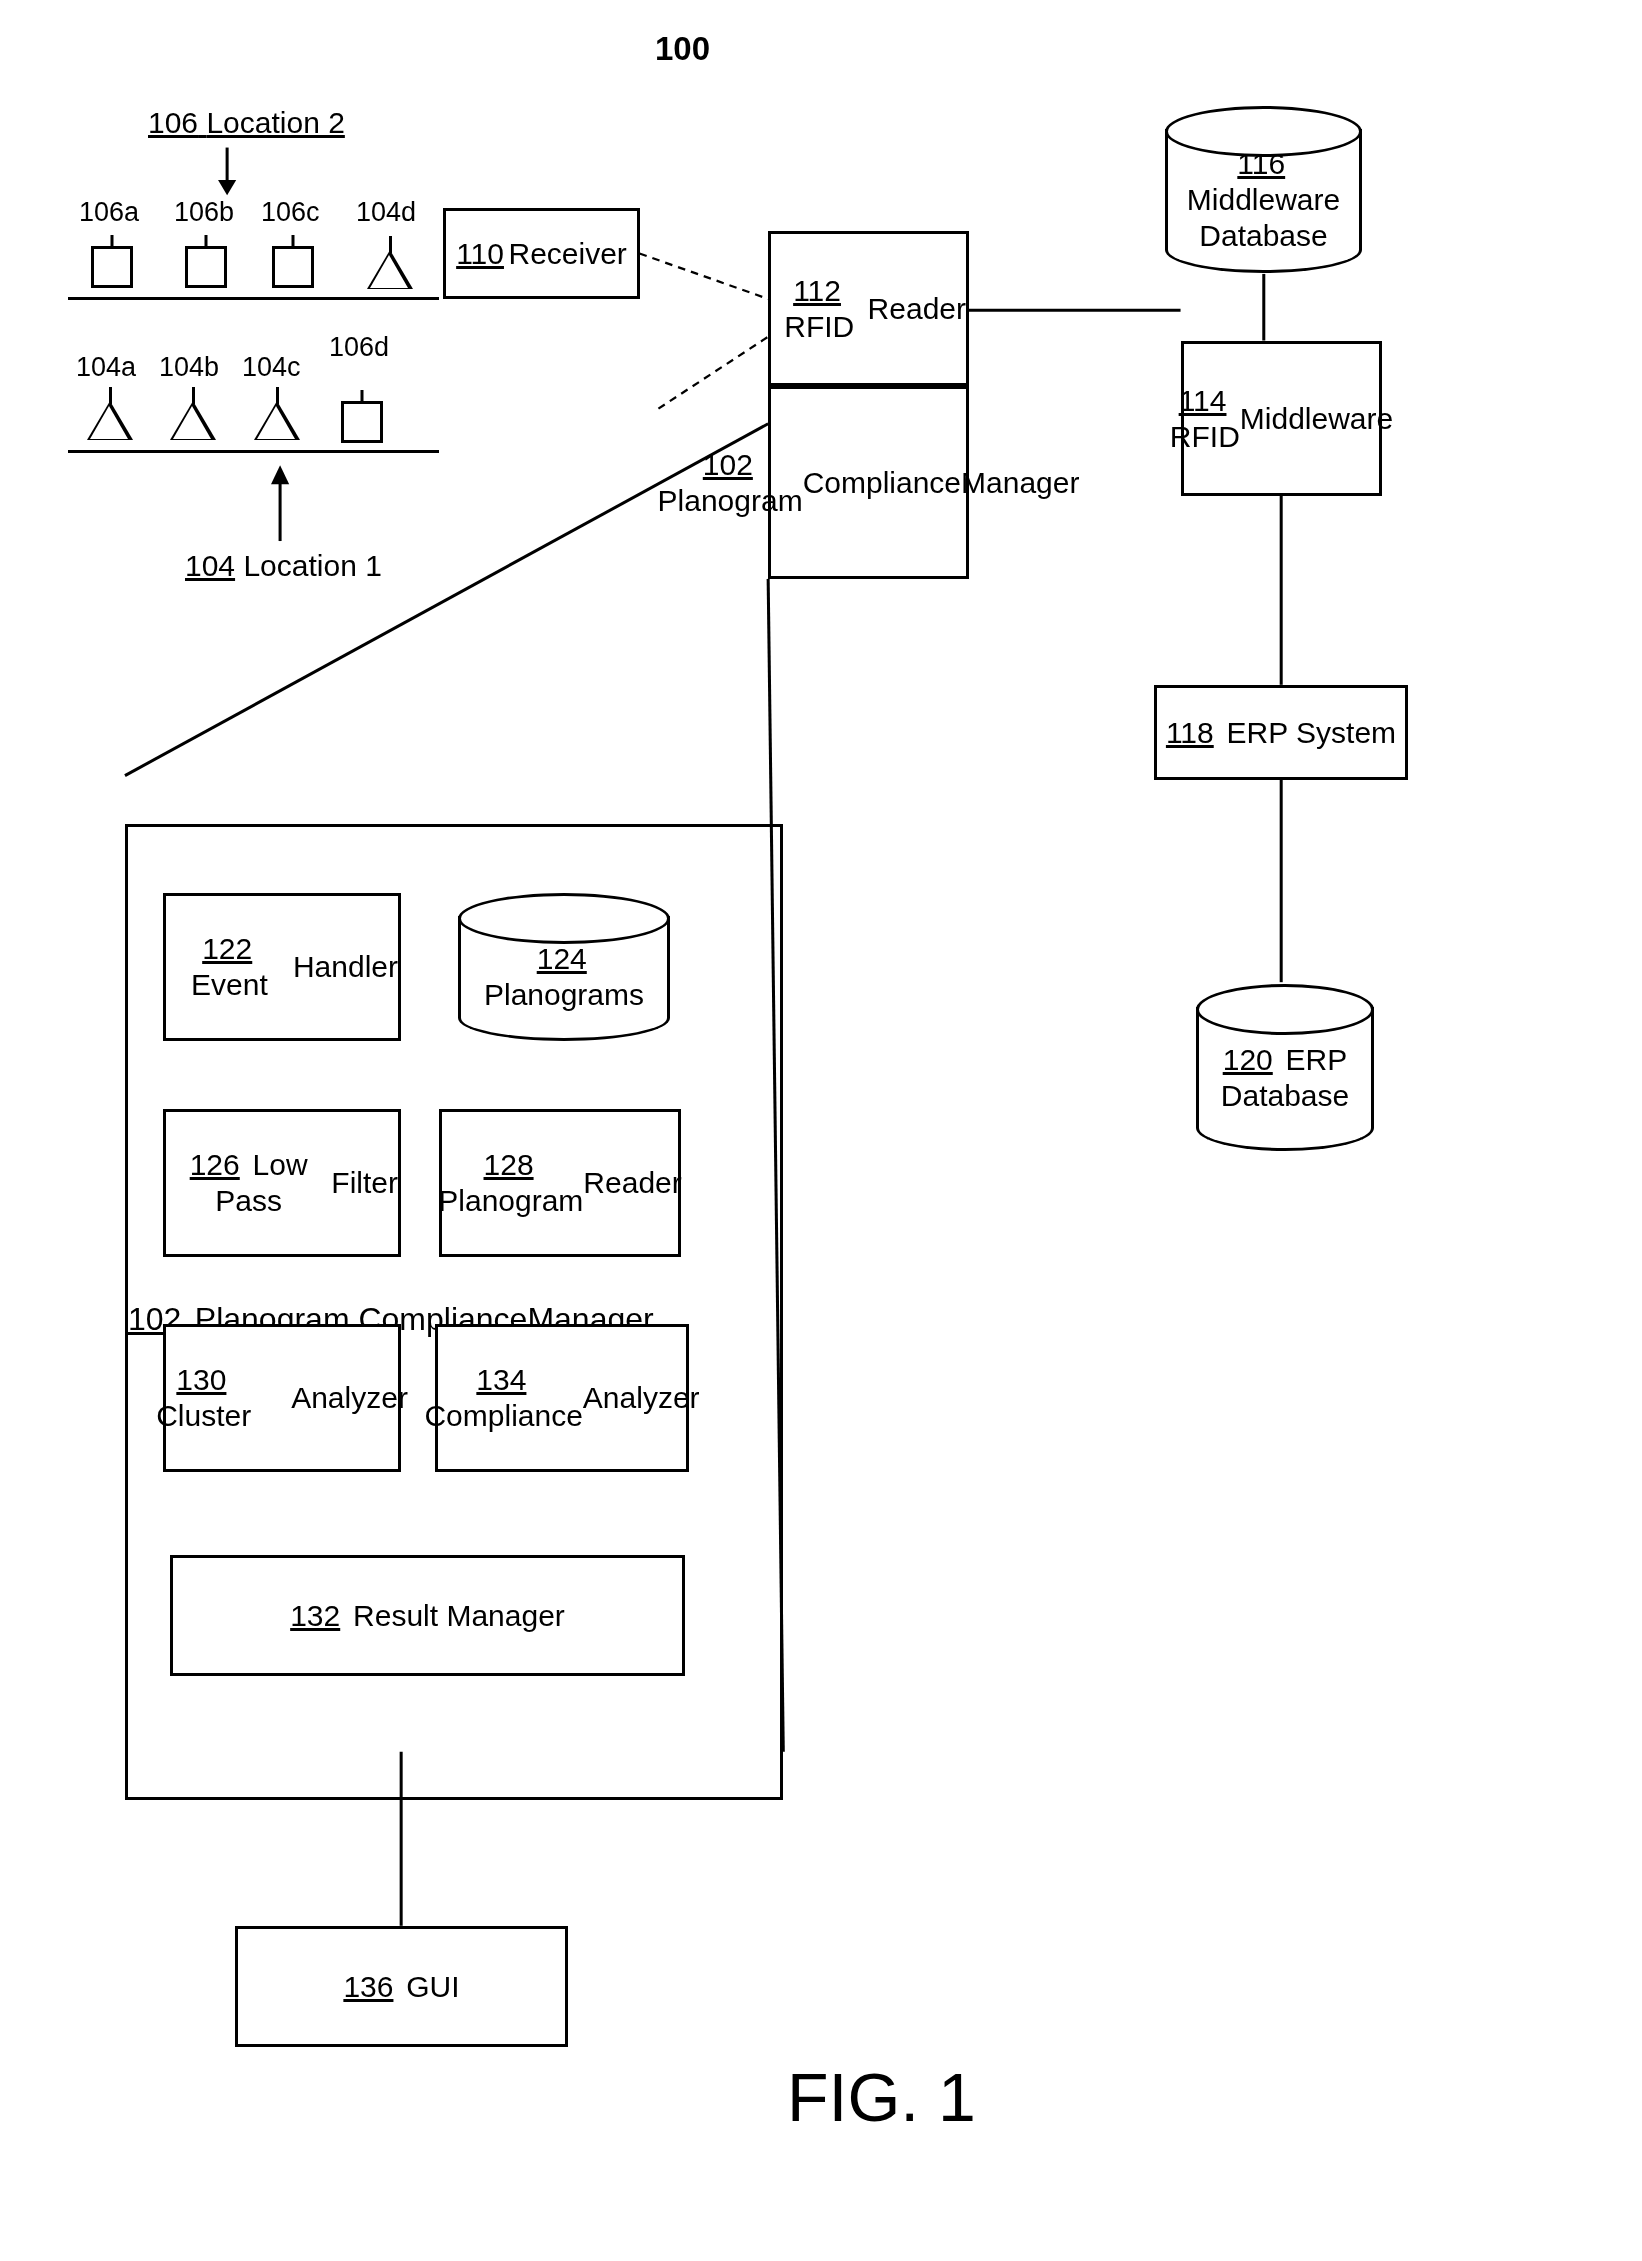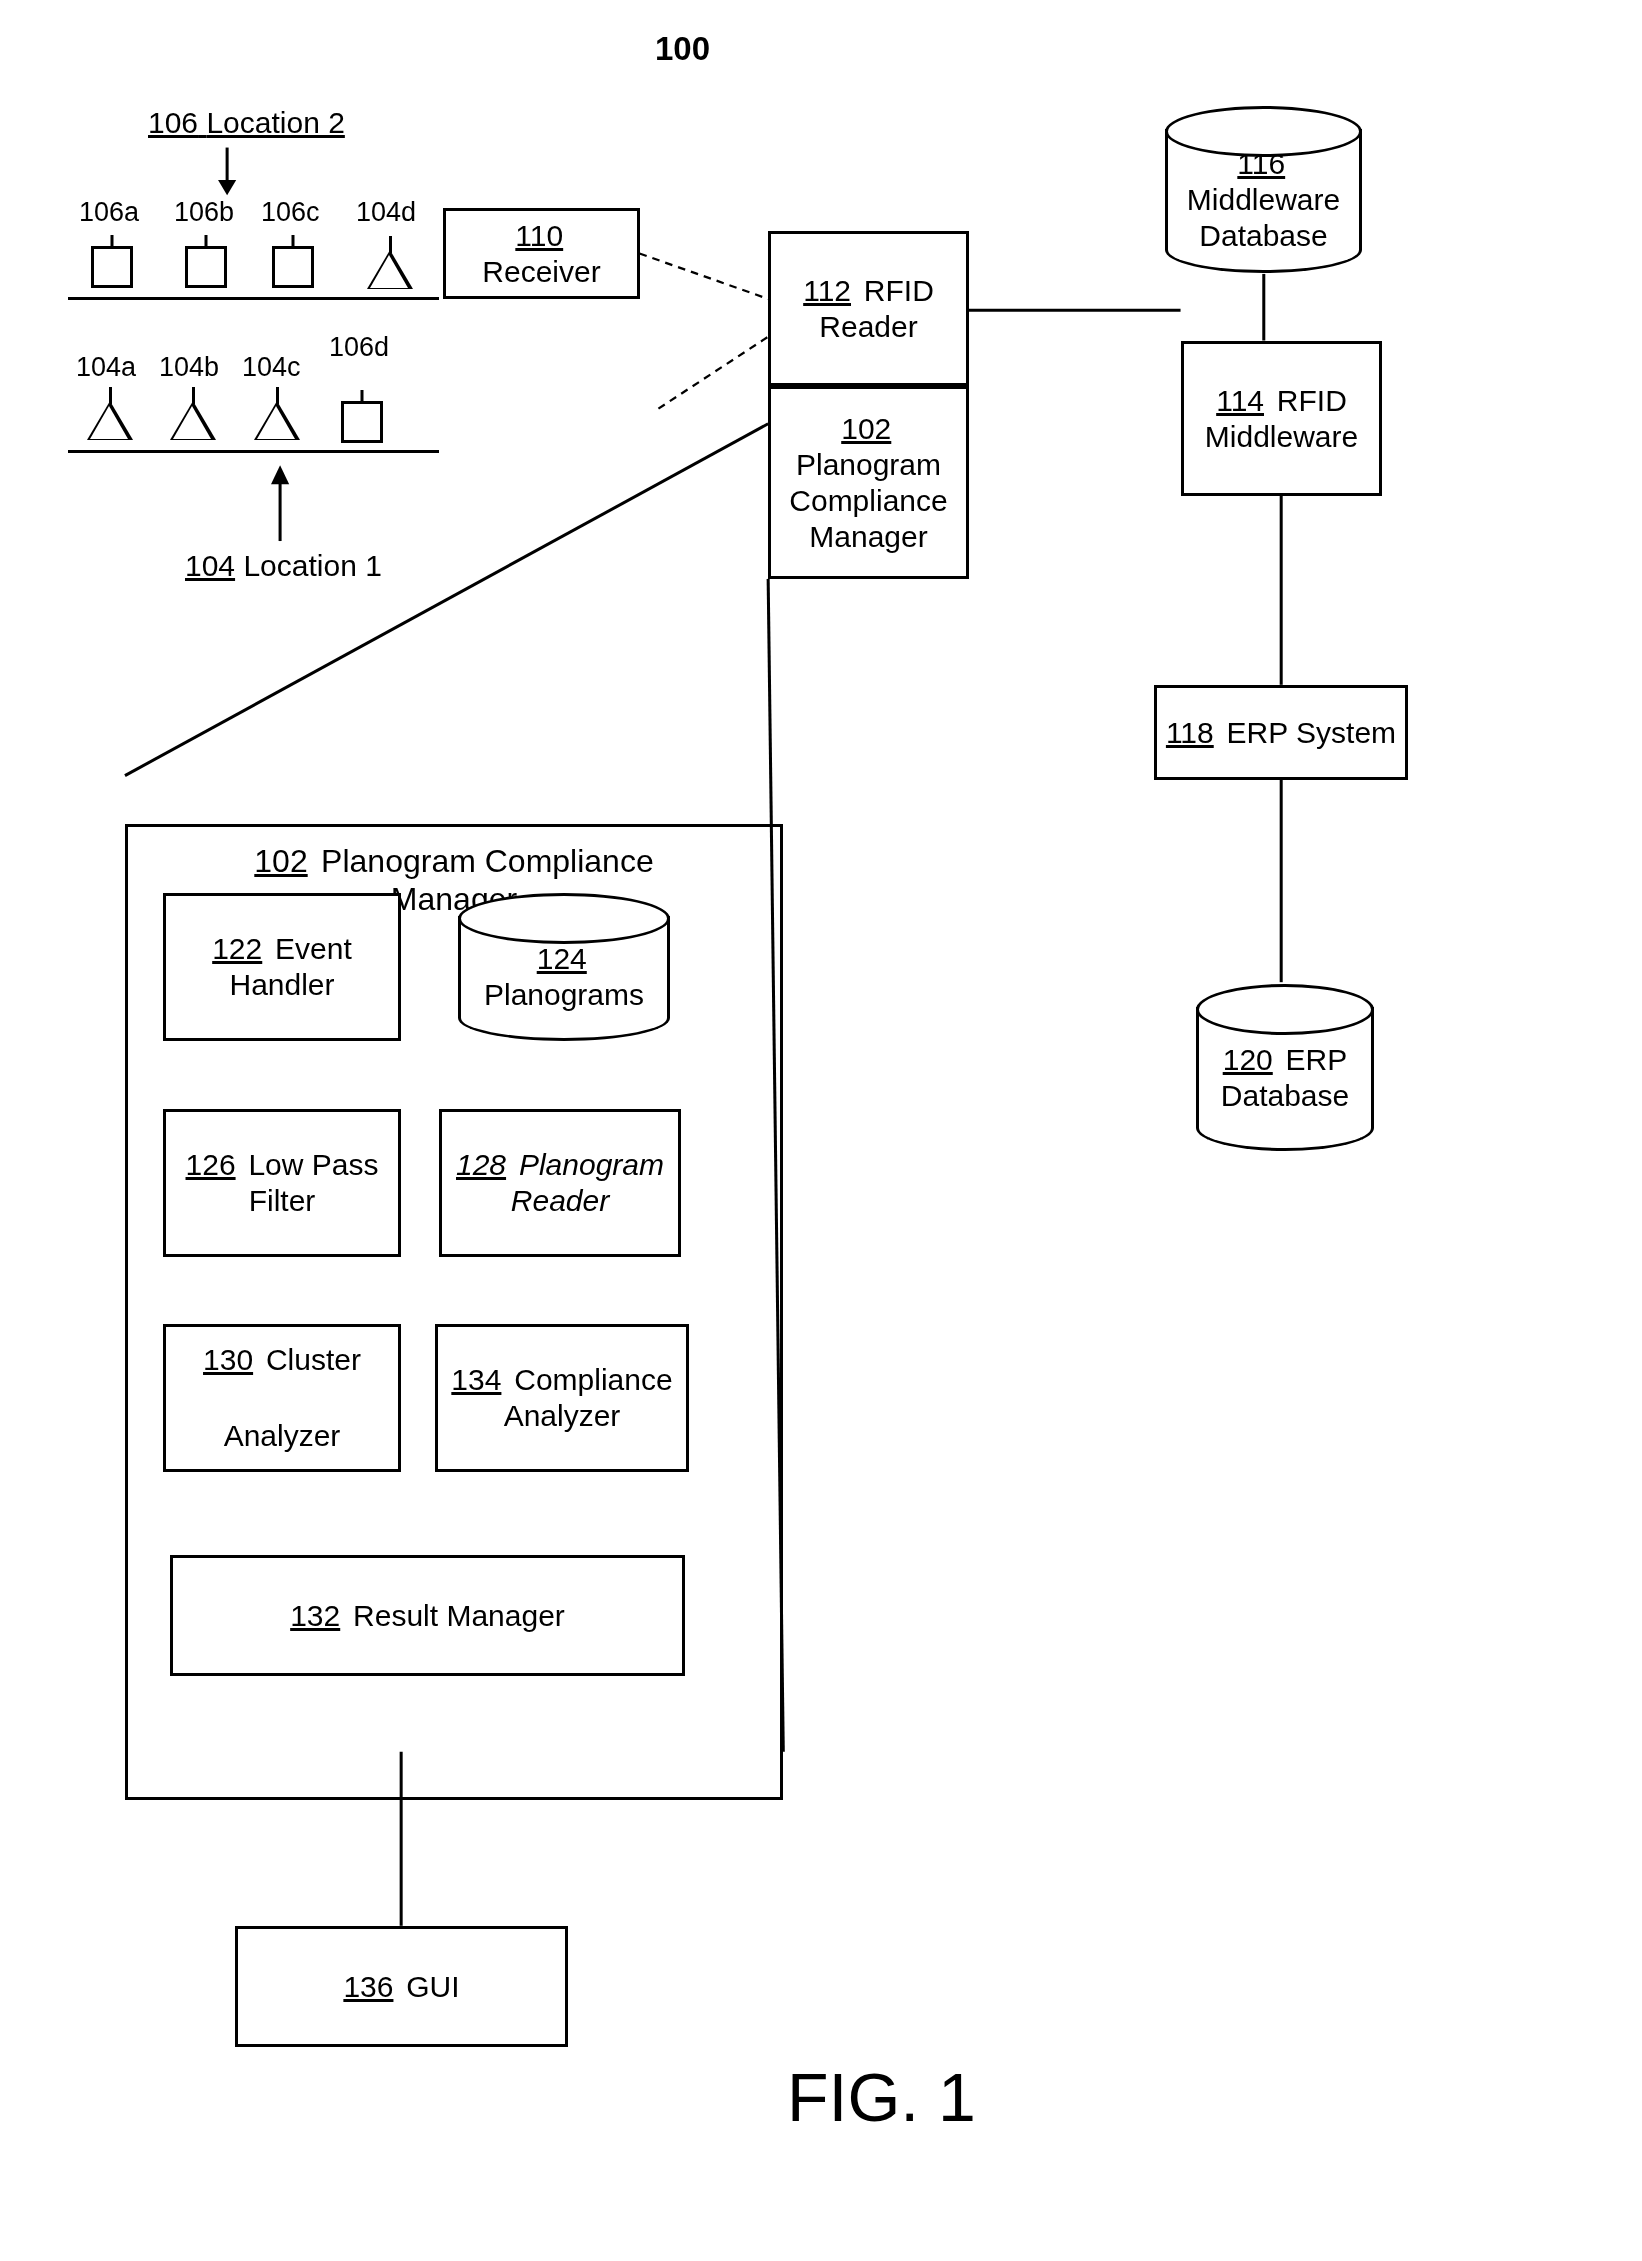--- a/index.html
+++ b/index.html
@@ -12,21 +12,21 @@
     height: 2261px;
     position: relative;
   }
   .stage { position: relative; width: 1643px; height: 2261px; }
   .box {
     position: absolute;
     border: 3px solid #000;
     background: #fff;
     text-align: center;
     display: flex;
-    flex-direction: column;
+    flex-direction: row;
     justify-content: center;
     align-items: center;
     font-size: 30px;
     line-height: 1.2;
   }
   .box-thick { border-width: 3.8px; margin-top: 48px; }
   .ref { text-decoration: underline; margin-right: 4.5px; }
   .lbl { position: absolute; font-size: 30px; }
   .lbl-sm { font-size: 27px; }
   .u { text-decoration: underline; }
@@ -154,21 +154,21 @@
   <div class="cyl" style="left:458px; top:916px; width:212px; height:125px;">
     <div><span class="ref">124</span></div>
     <div>Planograms</div>
   </div>
 
   <div class="box" style="left:163px; top:1109px; width:238px; height:148px;">
     <div><span class="ref">126</span> Low Pass</div>
     <div>Filter</div>
   </div>
 
-  <div class="box" style="left:439px; top:1109px; width:242px; height:148px;font-style:italic;">
+  <div class="box" style="left:439px; top:1109px; width:242px; height:148px;">
     <div><span class="ref">128</span> Planogram</div>
     <div>Reader</div>
   </div>
 
   <div class="box" style="left:163px; top:1324px; width:238px; height:148px;gap:40px;">
     <div><span class="ref">130</span> Cluster</div>
     <div>Analyzer</div>
   </div>
 
   <div class="box" style="left:435px; top:1324px; width:254px; height:148px;">

